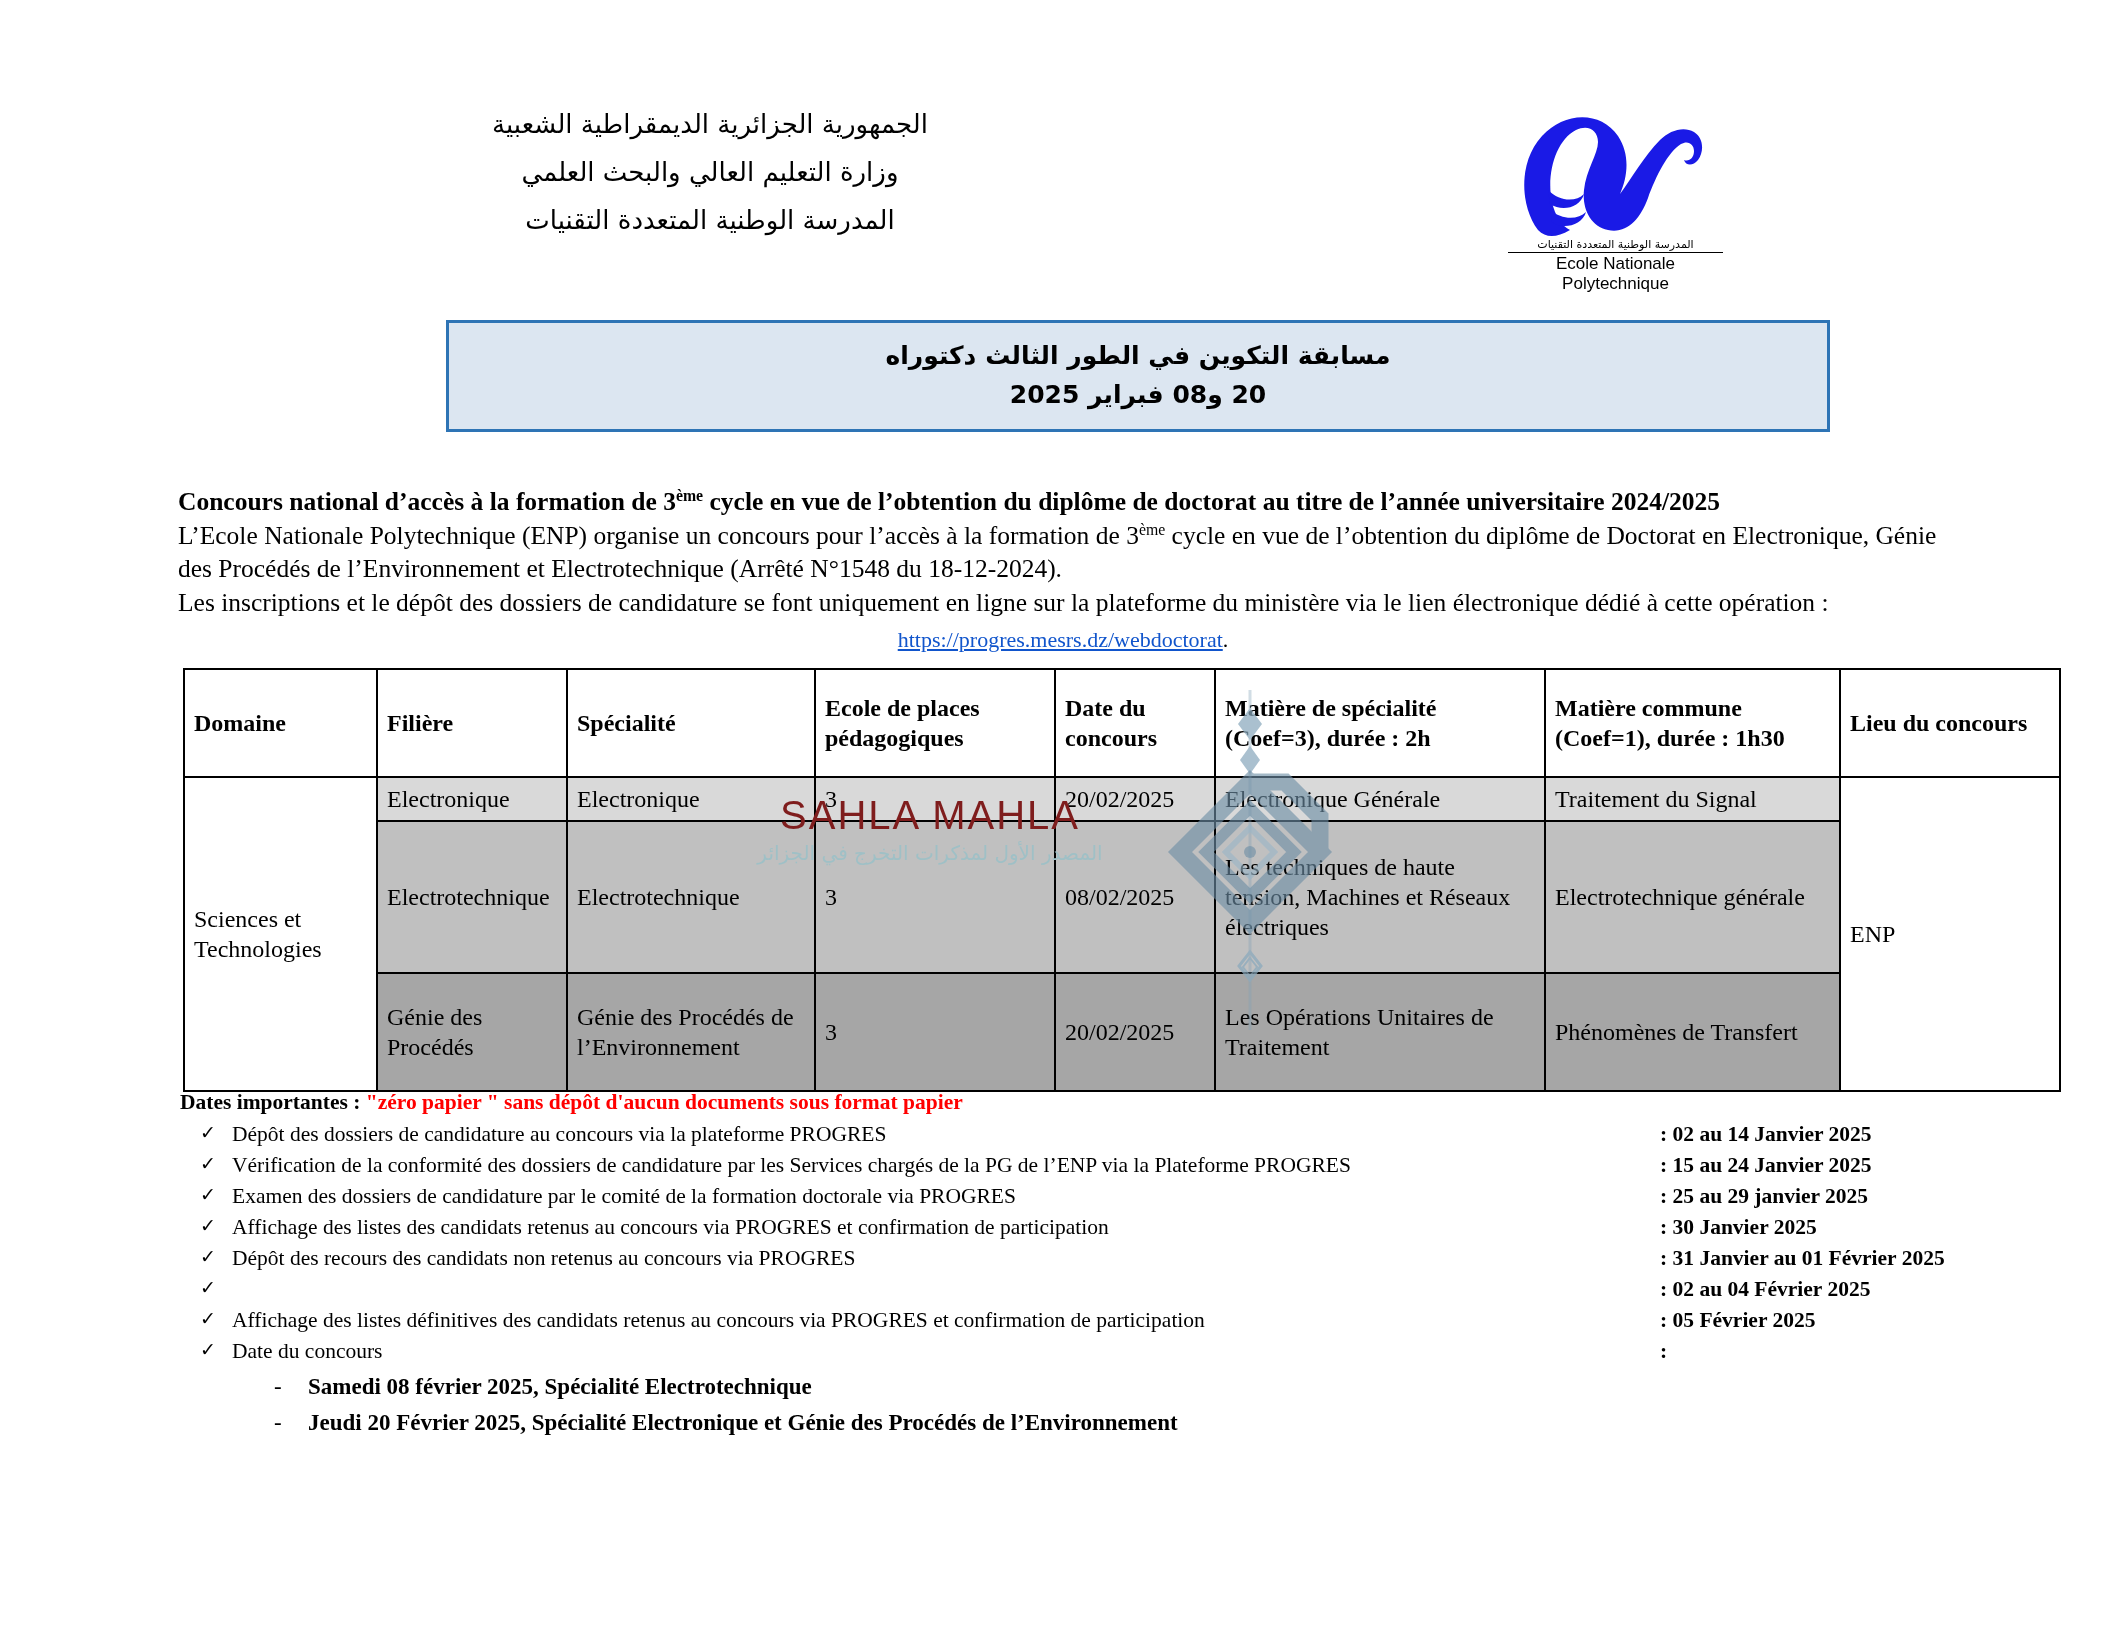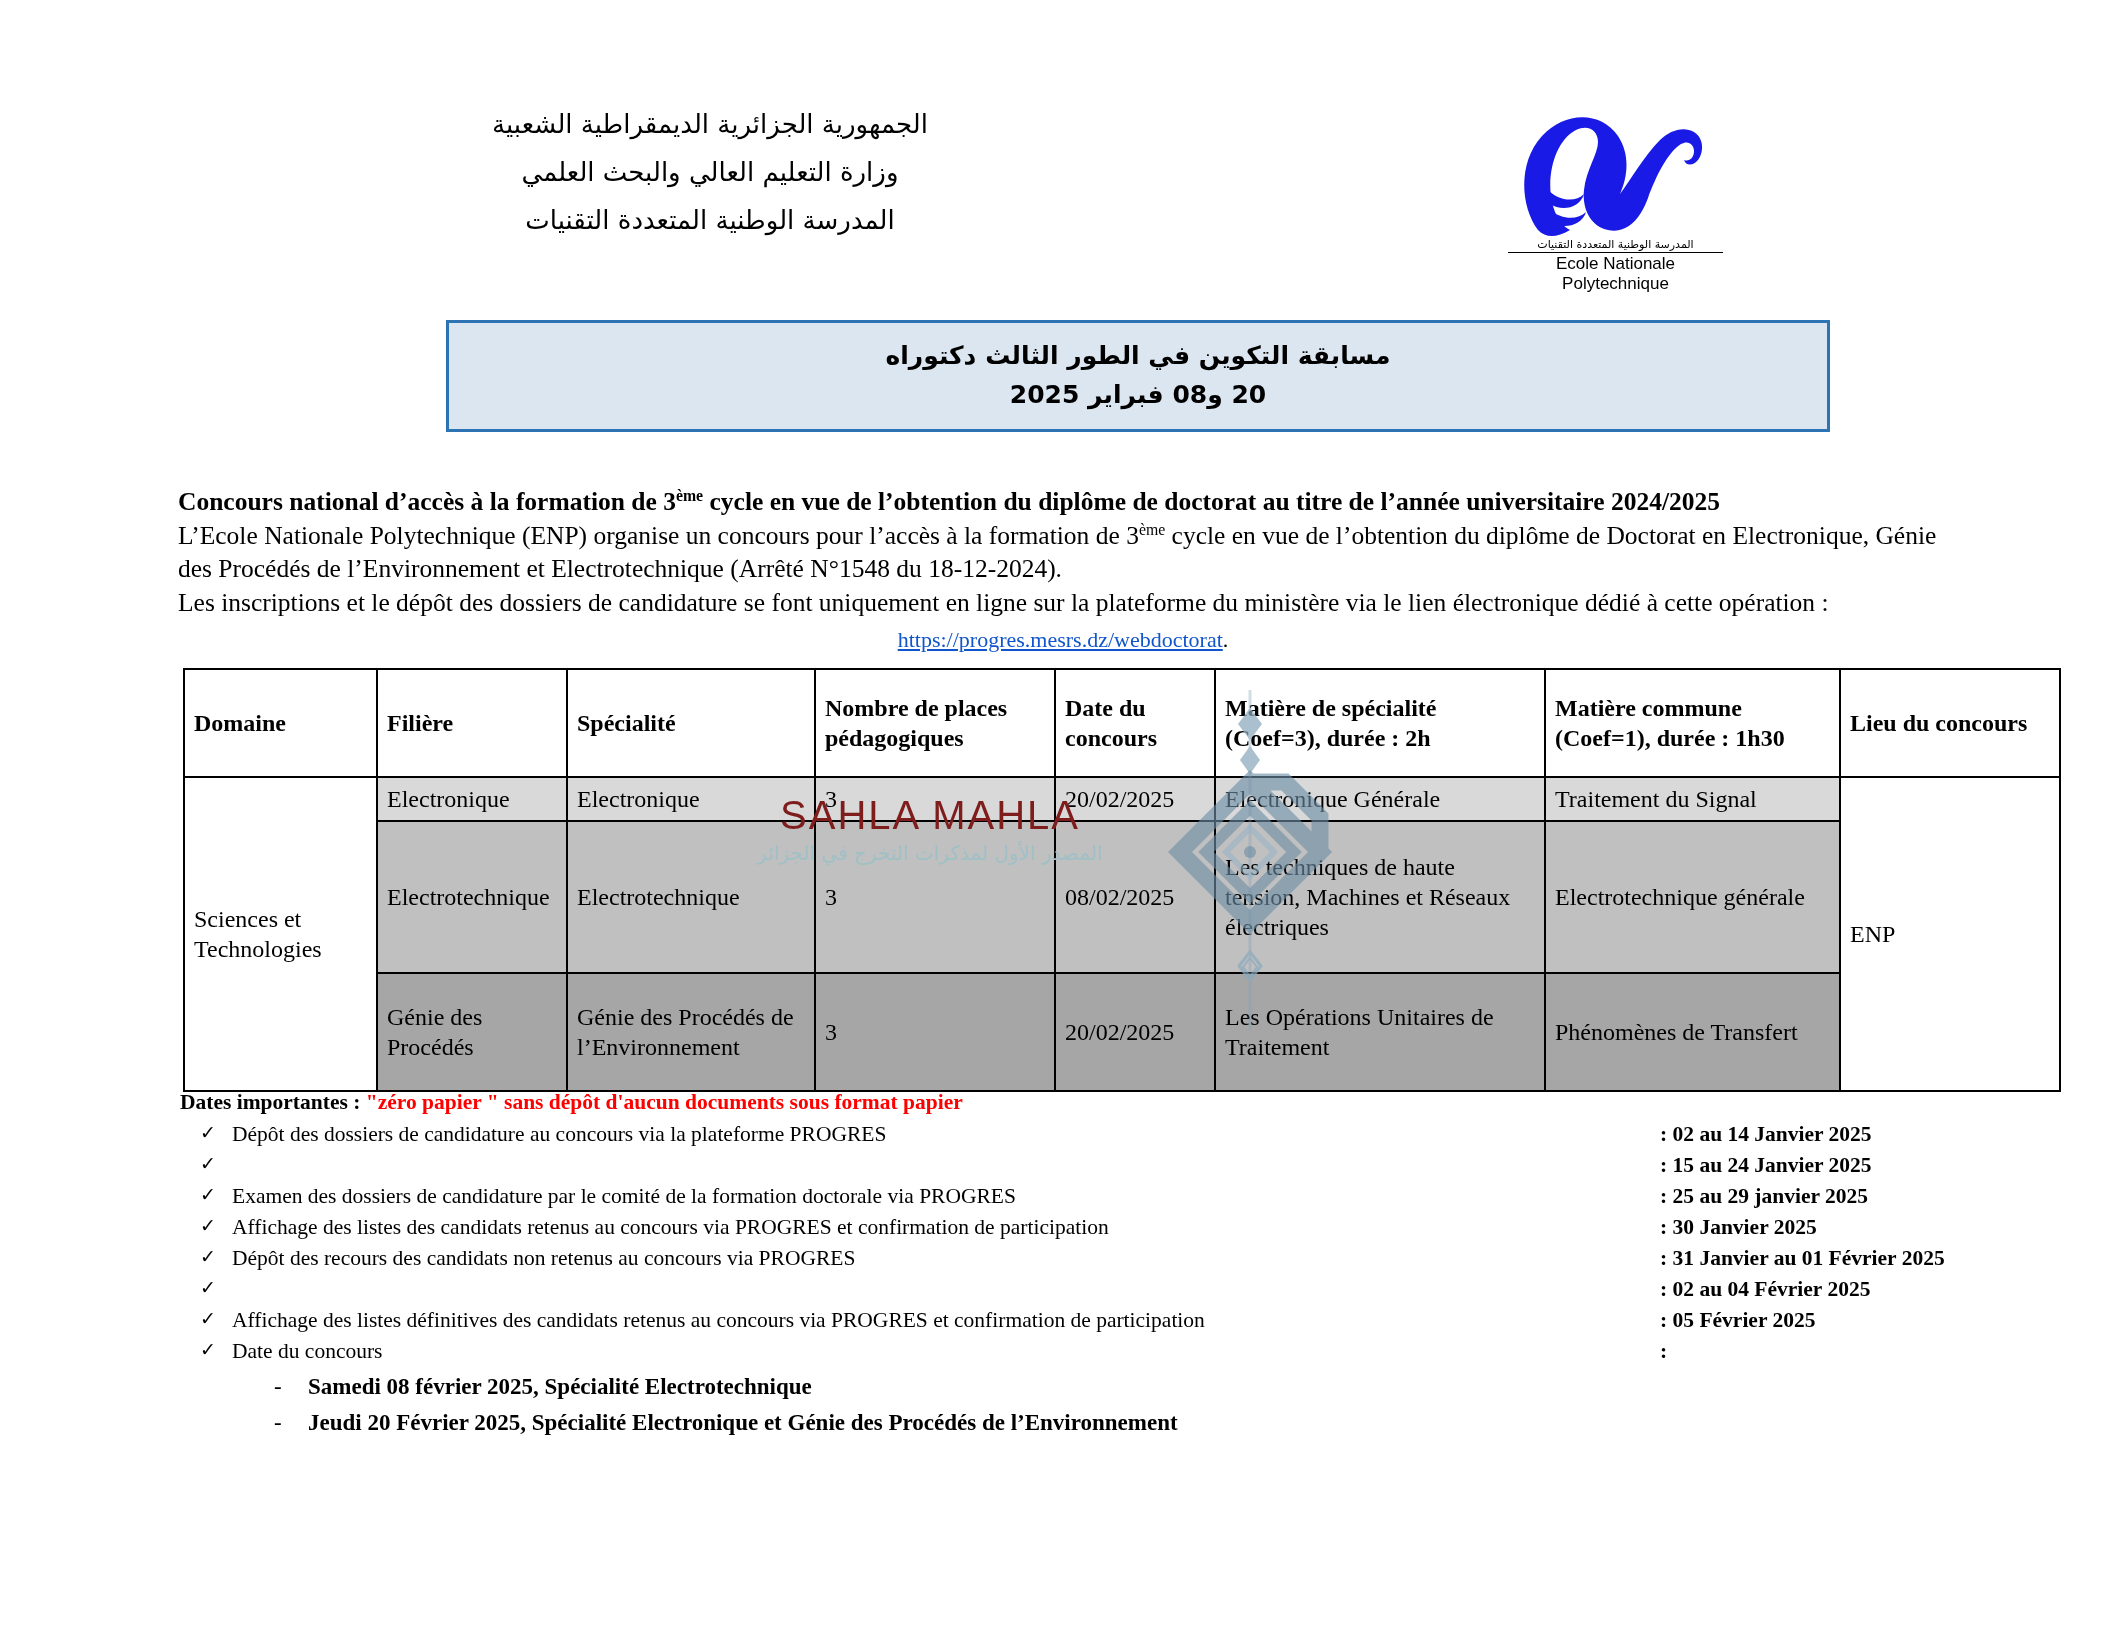--- a/index.html
+++ b/index.html
@@ -348,21 +348,21 @@
         <col class="c-date">
           <col class="c-spec">
           <col class="c-commune">
           <col class="c-lieu">
       </colgroup>
       <thead>
         <tr>
           <th>Domaine</th>
           <th>Filière</th>
           <th>Spécialité</th>
-          <th>Nombre de places pédagogiques</th>
+          <th>Ecole de places pédagogiques</th>
           <th>Date du concours</th>
           <th>Matière de spécialité (Coef=3), durée : 2h</th>
           <th>Matière commune (Coef=1), durée : 1h30</th>
           <th>Lieu du concours</th>
         </tr>
       </thead>
       <tbody>
         <tr class="row1">
           <td class="domaine-cell" rowspan="3">Sciences et Technologies</td>
           <td class="shade">Electronique</td>
@@ -398,20 +398,21 @@
 
     <ul class="checklist">
       <li>
         <span class="tick">✓</span>
         <span class="txt">Dépôt des dossiers de candidature au concours via la plateforme PROGRES</span>
         <span class="spacer"></span>
         <span class="val">: 02 au 14 Janvier 2025</span>
       </li>
       <li>
         <span class="tick">✓</span>
+        <span class="txt">Vérification de la conformité des dossiers de candidature par les Services chargés de la PG de l’ENP via la Plateforme PROGRES</span>
         <span class="spacer"></span>
         <span class="val">: 15 au 24 Janvier 2025</span>
       </li>
       <li>
         <span class="tick">✓</span>
         <span class="txt">Examen des dossiers de candidature par le comité de la formation doctorale via PROGRES</span>
         <span class="spacer"></span>
         <span class="val">: 25 au 29 janvier 2025</span>
       </li>
       <li>

